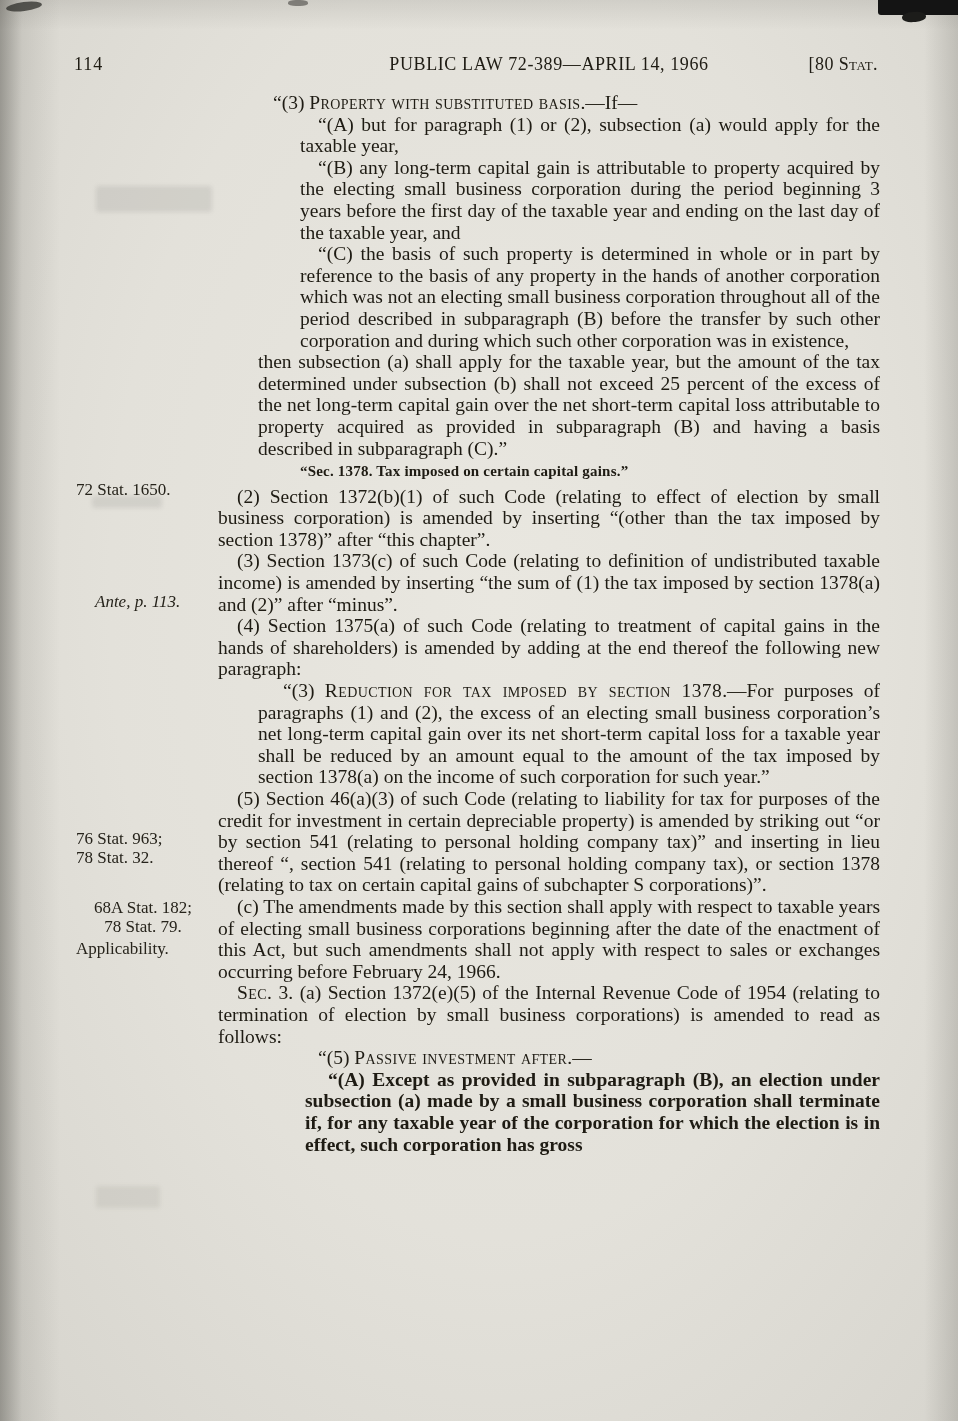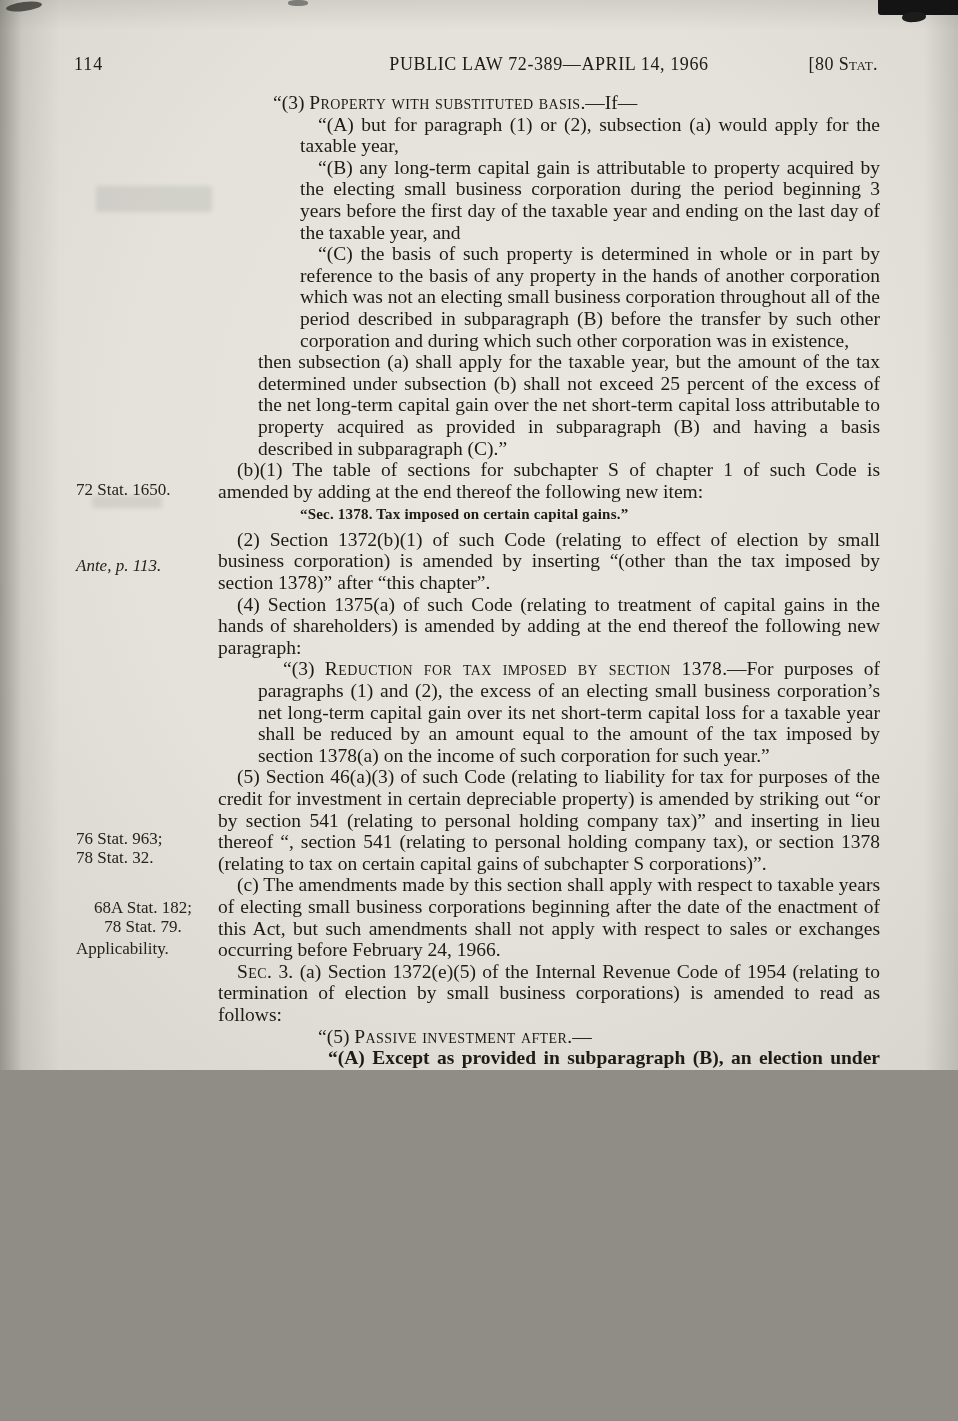--- a/index.html
+++ b/index.html
@@ -1,18 +1,18 @@
 <!DOCTYPE html>
 <html style="--paper: #e3e1da; --ink: #1e1b13;"><head>
 <meta charset="utf-8">
 <style>
   html,body{margin:0;padding:0;background:#8f8d86;}
   .page{
     position:relative;
-    width:958px;height:1070px;
+    width:958px;height:1421px;
     margin:0 auto;
     overflow:hidden;
     background:
       linear-gradient(to right, rgba(45,44,38,0.38) 0px, rgba(45,44,38,0.10) 22px, rgba(45,44,38,0) 60px),
       linear-gradient(to left, rgba(45,44,38,0.16) 0px, rgba(45,44,38,0) 34px),
       linear-gradient(to bottom, rgba(45,44,38,0.10) 0px, rgba(45,44,38,0) 30px),
       radial-gradient(ellipse at 52% 42%, #e9e7e0 0%, #e3e1da 55%, #d6d4cd 100%);
     color:var(--ink,#1e1b13);
     font-family:"Liberation Serif","DejaVu Serif",serif;
   }
@@ -60,36 +60,36 @@
     <div class="htitle">PUBLIC LAW 72-389—APRIL 14, 1966</div>
     <div class="hstat sc">[80 Stat.</div>
   </header>
 
   <main class="text-column">
       <p class="block" style="margin-left: 55px; text-indent: 0px;"><span>“(3) </span><span class="sc">Property with substituted basis</span><span>.—If—</span></p>
       <p class="block" style="margin-left: 82px; text-indent: 18px;"><span>“(A) but for paragraph (1) or (2), subsection (a) would apply for the taxable year,</span></p>
       <p class="block" style="margin-left: 82px; text-indent: 18px;"><span>“(B) any long-term capital gain is attributable to property acquired by the electing small business corporation during the period beginning 3 years before the first day of the taxable year and ending on the last day of the taxable year, and</span></p>
       <p class="block" style="margin-left: 82px; text-indent: 18px;"><span>“(C) the basis of such property is determined in whole or in part by reference to the basis of any property in the hands of another corporation which was not an electing small business corporation throughout all of the period described in subparagraph (B) before the transfer by such other corporation and during which such other corporation was in existence,</span></p>
       <p class="block" style="margin-left: 40px; text-indent: 0px;"><span>then subsection (a) shall apply for the taxable year, but the amount of the tax determined under subsection (b) shall not exceed 25 percent of the excess of the net long-term capital gain over the net short-term capital loss attributable to property acquired as provided in subparagraph (B) and having a basis described in subparagraph (C).”</span></p>
-      <p class="block" style="margin-left: 0px; text-indent: 19px;"><span>(b)(1) The table of sections for subchapter S of chapter 1 of such Code is amended by adding at the end thereof the following new item:</span></p>
       <p class="block secline" style="margin-left: 82px; text-indent: 0px;"><span>“Sec. 1378. Tax imposed on certain capital gains.”</span></p>
       <p class="block" style="margin-left: 0px; text-indent: 19px;"><span>(2) Section 1372(b)(1) of such Code (relating to effect of election by small business corporation) is amended by inserting “(other than the tax imposed by section 1378)” after “this chapter”.</span></p>
+      <p class="block" style="margin-left: 0px; text-indent: 19px;"><span>(3) Section 1373(c) of such Code (relating to definition of undistributed taxable income) is amended by inserting “the sum of (1) the tax imposed by section 1378(a) and (2)” after “minus”.</span></p>
       <p class="block" style="margin-left: 0px; text-indent: 19px;"><span>(4) Section 1375(a) of such Code (relating to treatment of capital gains in the hands of shareholders) is amended by adding at the end thereof the following new paragraph:</span></p>
       <p class="block" style="margin-left: 40px; text-indent: 25px;"><span>“(3) </span><span class="sc">Reduction for tax imposed by section 1378</span><span>.—For purposes of paragraphs (1) and (2), the excess of an electing small business corporation’s net long-term capital gain over its net short-term capital loss for a taxable year shall be reduced by an amount equal to the amount of the tax imposed by section 1378(a) on the income of such corporation for such year.”</span></p>
       <p class="block" style="margin-left: 0px; text-indent: 19px;"><span>(5) Section 46(a)(3) of such Code (relating to liability for tax for purposes of the credit for investment in certain depreciable property) is amended by striking out “or by section 541 (relating to personal holding company tax)” and inserting in lieu thereof “, section 541 (relating to personal holding company tax), or section 1378 (relating to tax on certain capital gains of subchapter S corporations)”.</span></p>
       <p class="block" style="margin-left: 0px; text-indent: 19px;"><span>(c) The amendments made by this section shall apply with respect to taxable years of electing small business corporations beginning after the date of the enactment of this Act, but such amendments shall not apply with respect to sales or exchanges occurring before February 24, 1966.</span></p>
       <p class="block" style="margin-left: 0px; text-indent: 19px;"><span class="sc">Sec.</span><span> 3. (a) Section 1372(e)(5) of the Internal Revenue Code of 1954 (relating to termination of election by small business corporations) is amended to read as follows:</span></p>
       <p class="block" style="margin-left: 100px; text-indent: 0px;"><span>“(5) </span><span class="sc">Passive investment after</span><span>.—</span></p>
       <p class="block" style="margin-left: 87px; text-indent: 23px; font-weight: bold;"><span>“(A) Except as provided in subparagraph (B), an election under subsection (a) made by a small business corporation shall terminate if, for any taxable year of the corporation for which the election is in effect, such corporation has gross</span></p>
     </main>
 
 <div class="margin-note" style="top: 480px;">
       <div>72 Stat. 1650.</div>
     </div>
-    <div class="margin-note" style="top: 556px;">
+    <div class="margin-note" style="top: 592px; margin-left: 19px;">
       <div class="it">Ante, p. 113.</div>
     </div>
     <div class="margin-note" style="top: 829px;">
       <div>76 Stat. 963;</div>
       <div>78 Stat. 32.</div>
     </div>
     <div class="margin-note" style="top: 898px; text-align: center;">
       <div>68A Stat. 182;</div>
       <div>78 Stat. 79.</div>
     </div>

